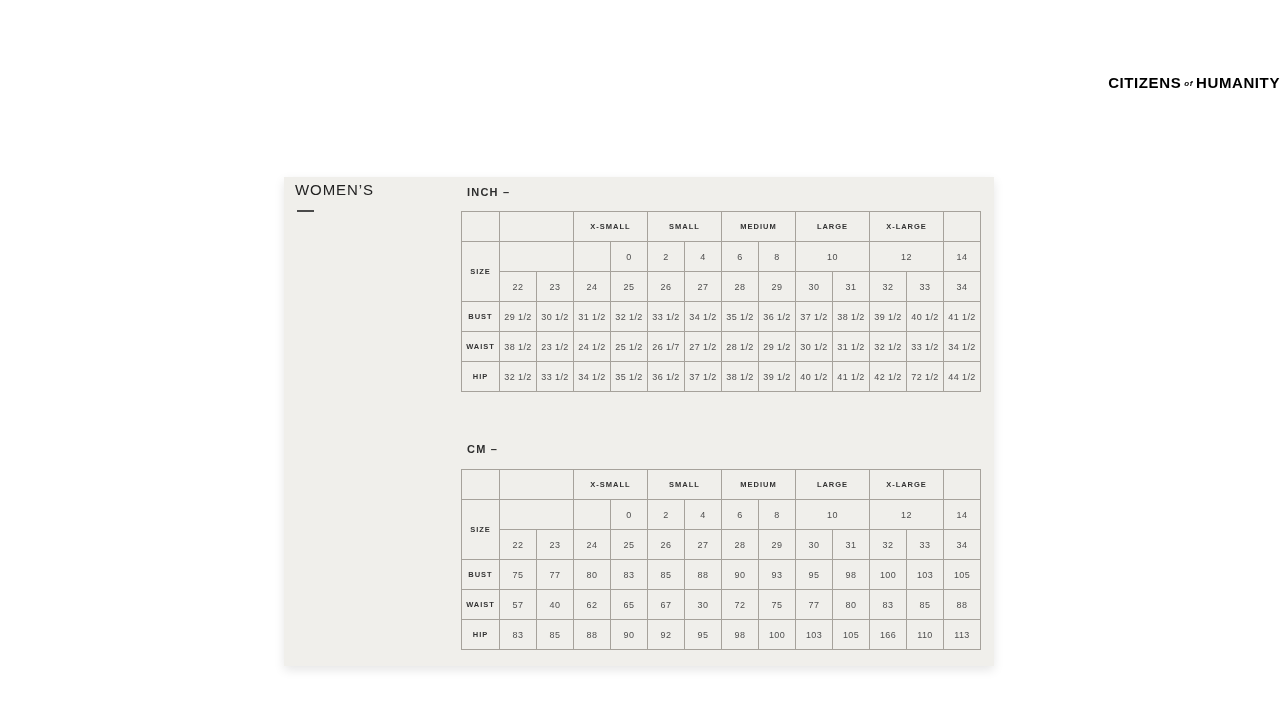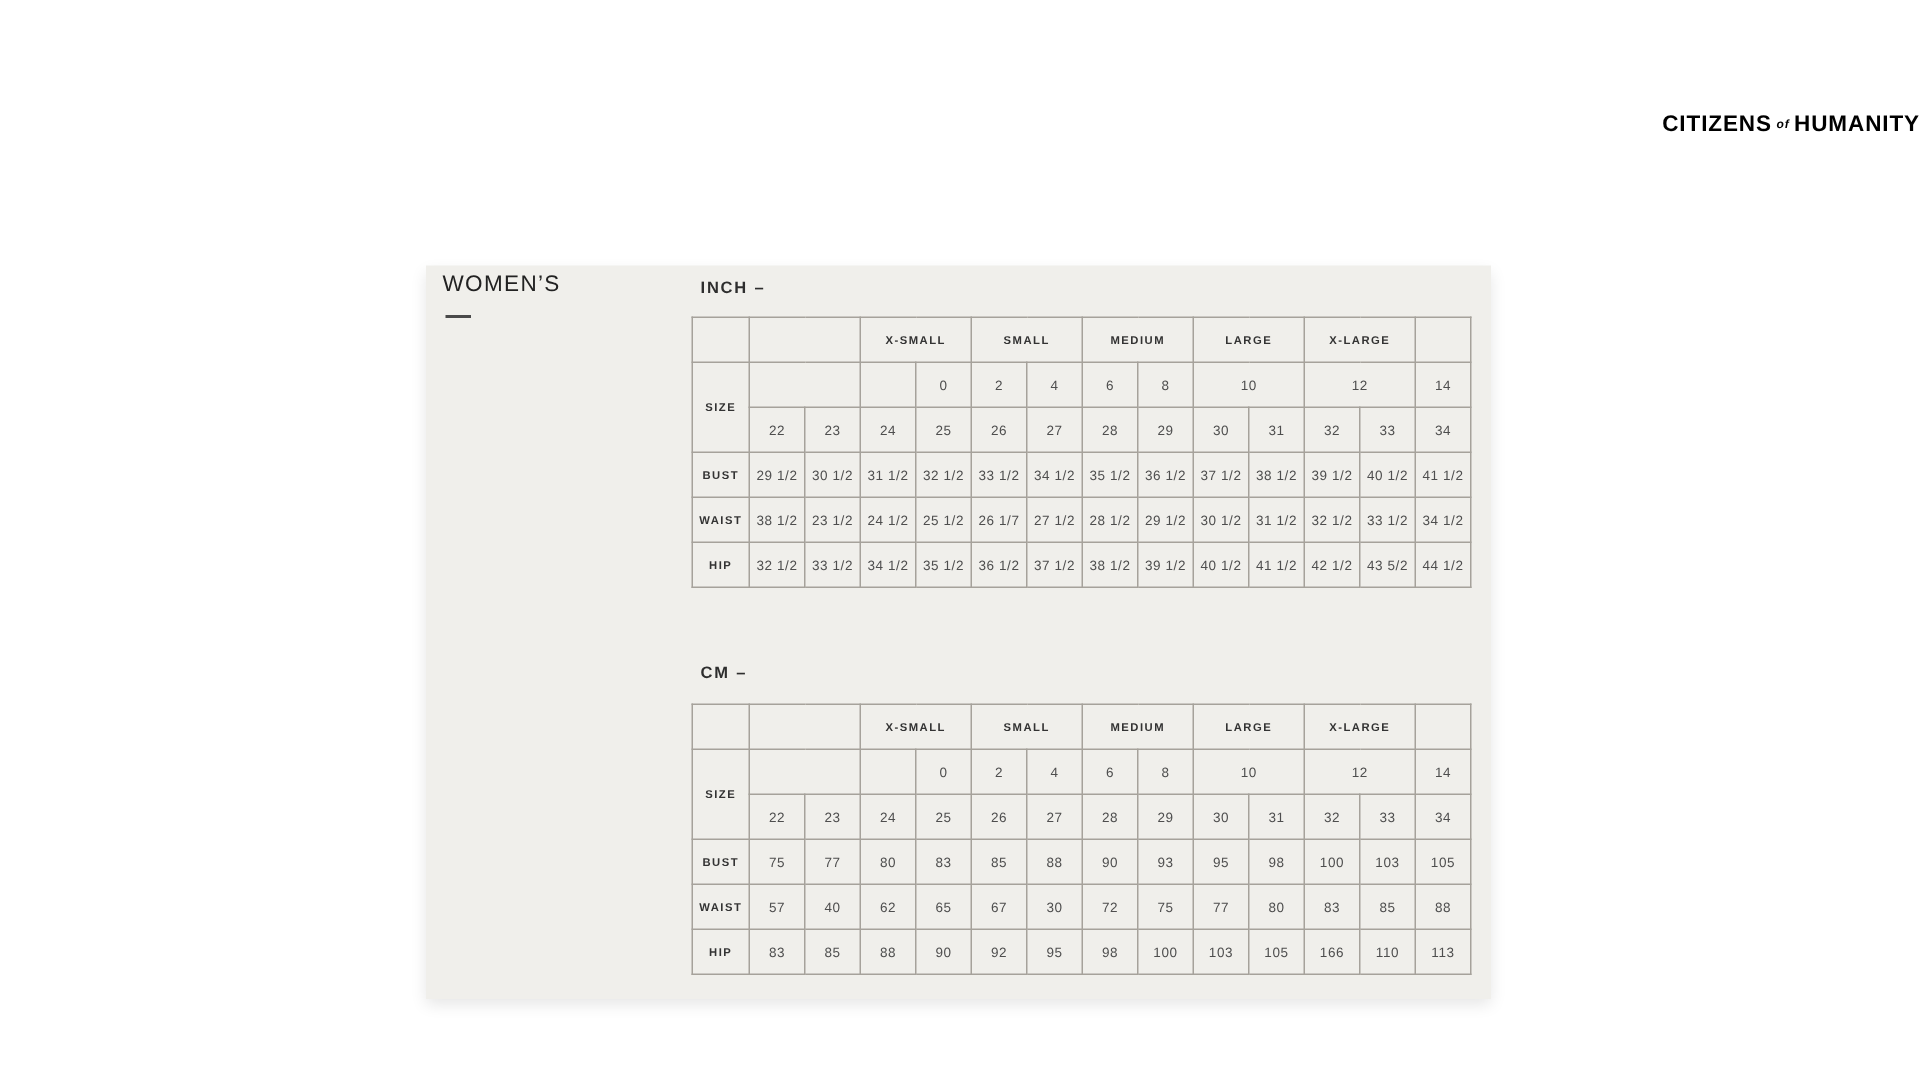--- a/index.html
+++ b/index.html
@@ -189,21 +189,21 @@
           <td>33 1/2</td>
           <td>34 1/2</td>
           <td>35 1/2</td>
           <td>36 1/2</td>
           <td>37 1/2</td>
           <td>38 1/2</td>
           <td>39 1/2</td>
           <td>40 1/2</td>
           <td>41 1/2</td>
           <td>42 1/2</td>
-          <td>43 5/2</td>
+          <td>72 1/2</td>
           <td>44 1/2</td>
         </tr>
       </tbody>
   </table>
 
   <div class="unit-label cm">CM –</div>
   <table class="size-table cm">
     <colgroup>
         <col class="c-label">
         <col class="c-size">

